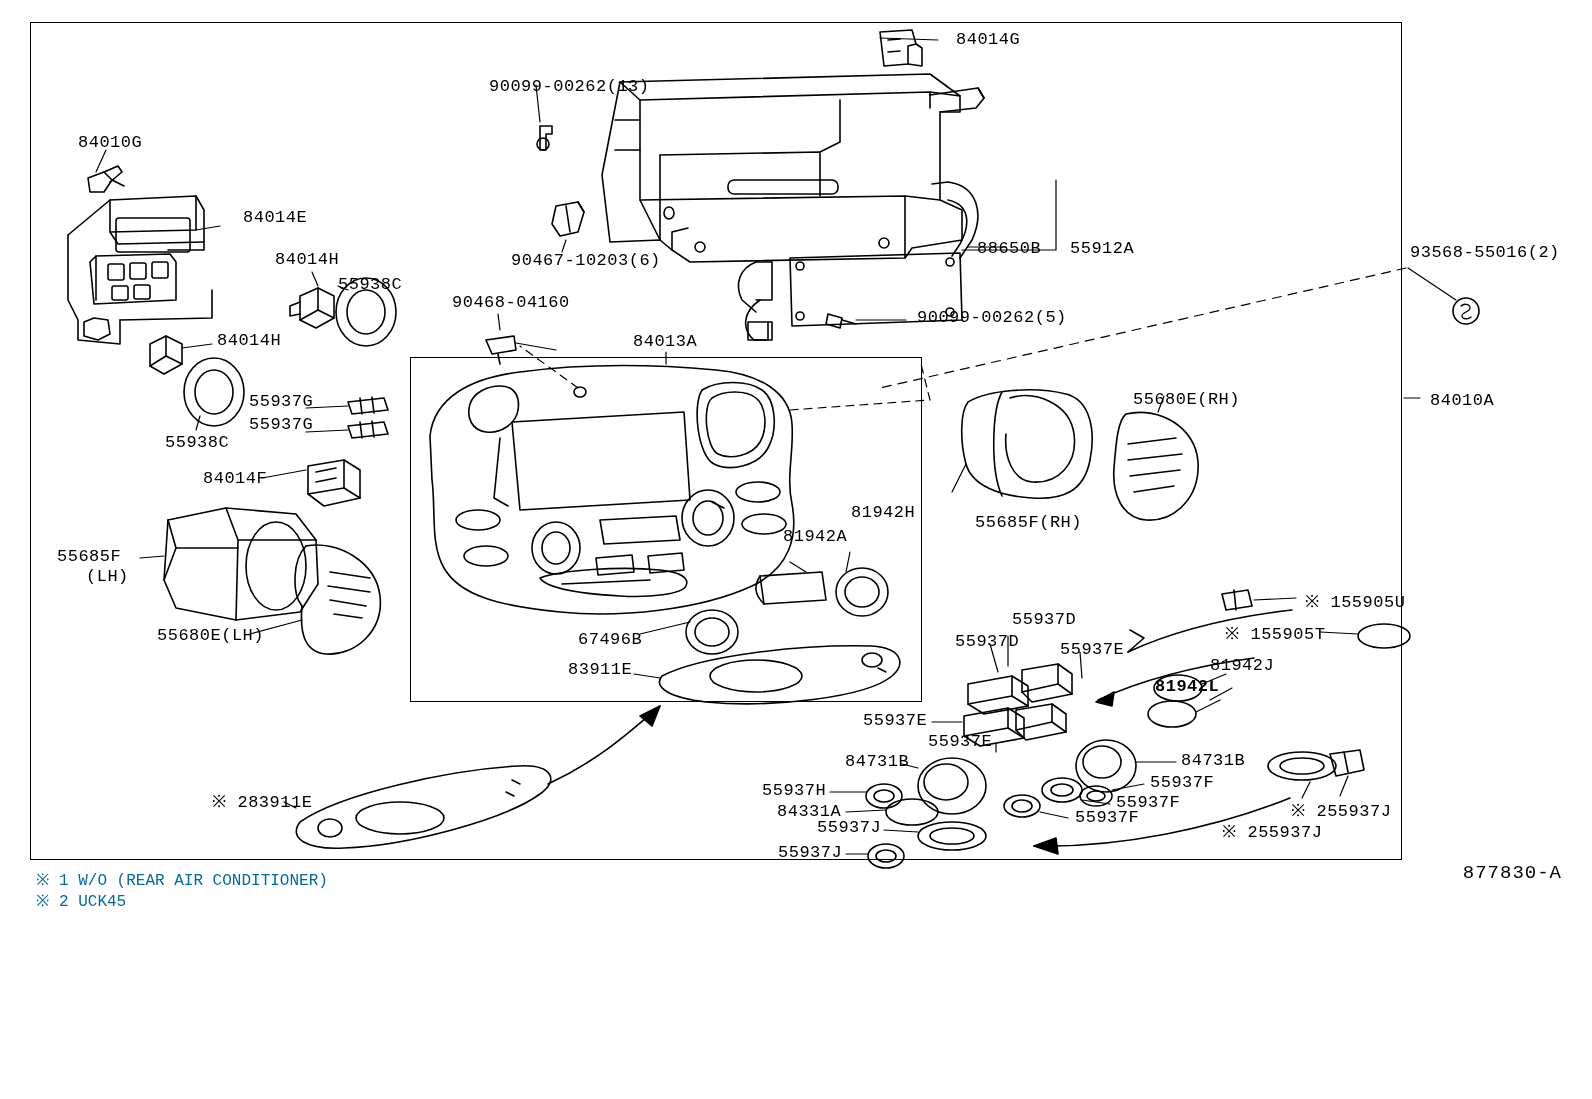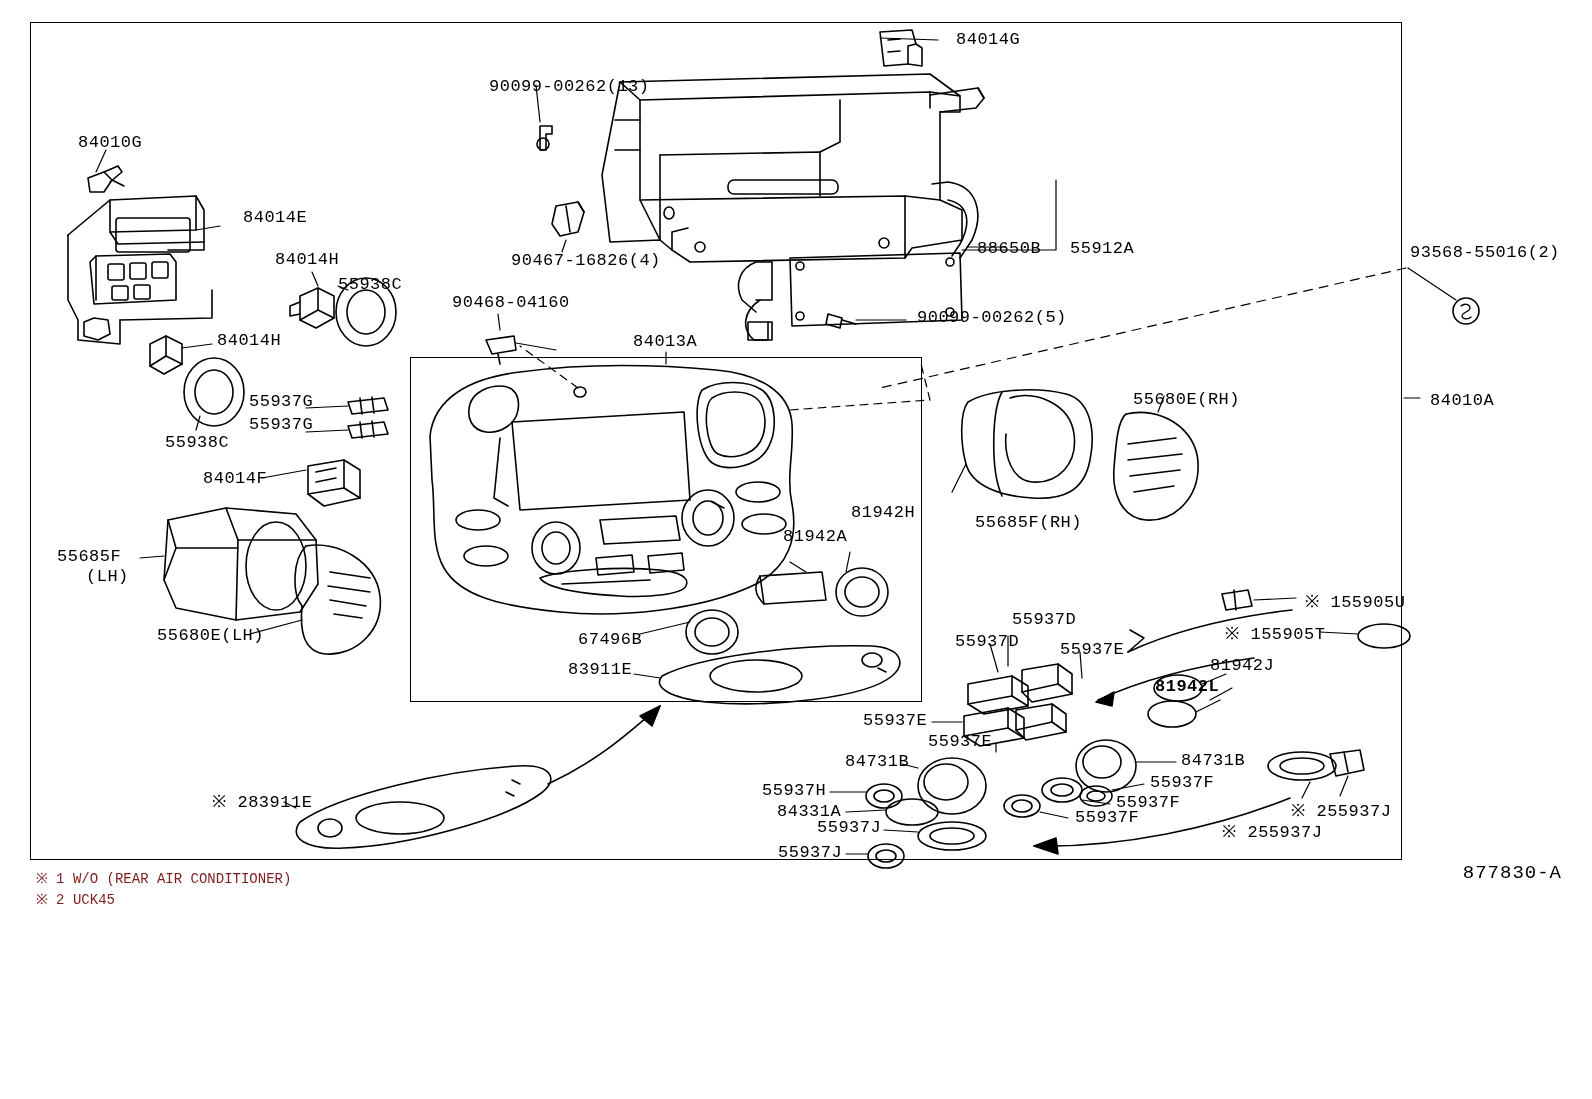--- a/index.html
+++ b/index.html
@@ -39,22 +39,22 @@
     position: absolute;
     font-family: "Liberation Mono", monospace;
     font-size: 17px;
     letter-spacing: 0.5px;
     color: #000;
     white-space: nowrap;
   }
   .note {
     position: absolute;
     font-family: "Liberation Mono", monospace;
-    font-size: 14px;
-    color: #7f1d1d;
+    font-size: 16px;
+    color: #0369a1;
     white-space: nowrap;
   }
   #diagram-svg {
     position: absolute;
     left: 0;
     top: 0;
     width: 1592px;
     height: 1099px;
     pointer-events: none;
   }
@@ -365,21 +365,21 @@
       <path d="M1034 846 L1056 838 L1058 854 Z" fill="#000"></path>
     </g>
   </svg>
 
   <div class="lbl" style="left:956px; top:30px;">84014G</div>
   <div class="lbl" style="left:489px; top:77px;">90099-00262(13)</div>
   <div class="lbl" style="left:78px;  top:133px;">84010G</div>
   <div class="lbl" style="left:243px; top:208px;text-align:center;">84014E</div>
   <div class="lbl" style="left:275px; top:250px;">84014H</div>
   <div class="lbl" style="left:338px; top:275px;">55938C</div>
-  <div class="lbl" style="left:511px; top:251px;">90467-16826(4)</div>
+  <div class="lbl" style="left:511px; top:251px;">90467-10203(6)</div>
   <div class="lbl" style="left:977px; top:239px;">88650B</div>
   <div class="lbl" style="left:1070px; top:239px;">55912A</div>
   <div class="lbl" style="left:1410px; top:243px;">93568-55016(2)</div>
   <div class="lbl" style="left:452px; top:293px;">90468-04160</div>
   <div class="lbl" style="left:917px; top:308px;">90099-00262(5)</div>
   <div class="lbl" style="left:217px; top:331px;">84014H</div>
   <div class="lbl" style="left:633px; top:332px;">84013A</div>
   <div class="lbl" style="left:1133px; top:390px;">55680E(RH)</div>
   <div class="lbl" style="left:1430px; top:391px;">84010A</div>
   <div class="lbl" style="left:249px; top:392px;">55937G</div>

